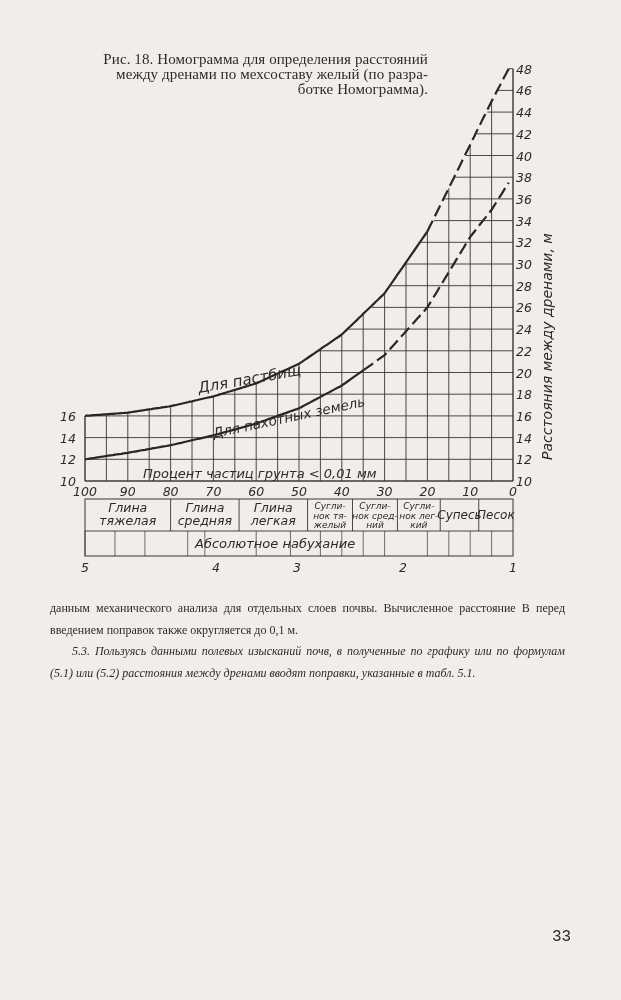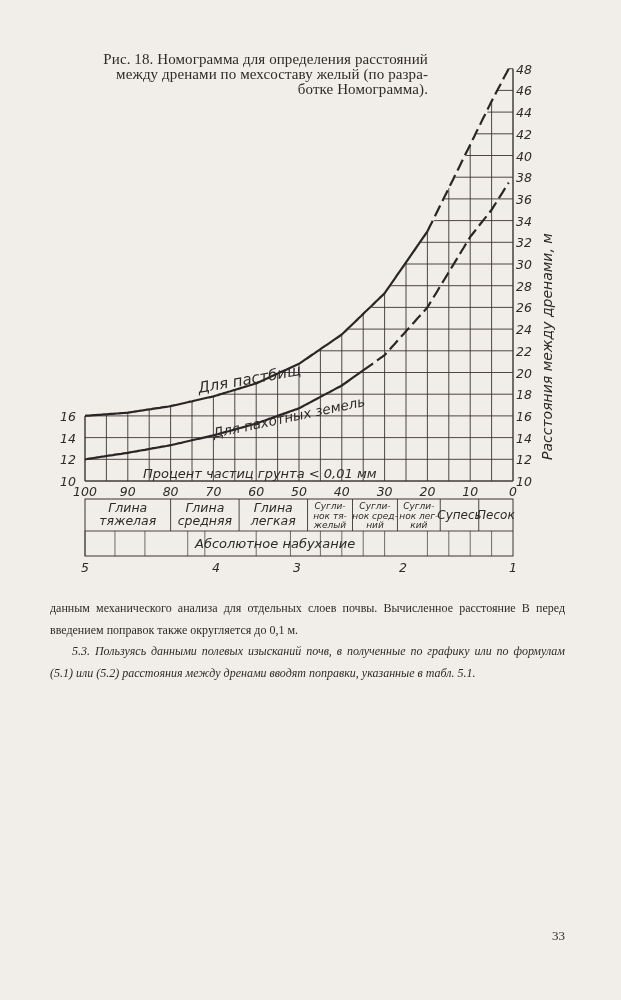--- a/index.html
+++ b/index.html
@@ -6,21 +6,21 @@
   body{width:621px;height:1000px;background:#f1ede8;position:relative;overflow:hidden;
        font-family:"Liberation Serif","DejaVu Serif",serif;color:#2e2a2a;}
   .caption{position:absolute;left:46px;top:52px;width:382px;font-size:15px;line-height:15px;text-align:right;letter-spacing:0.1px;}
   .caption span{display:block;}
   svg.chart{position:absolute;left:0;top:0;}
   .ax{font-family:"DejaVu Sans",sans-serif;font-style:italic;font-size:12.5px;fill:#2e2a2a;}
   .lbl{font-family:"DejaVu Sans",sans-serif;font-style:italic;fill:#2e2a2a;}
   .body-text{position:absolute;left:50px;width:515px;font-size:12px;line-height:21.5px;top:598px;text-align:justify;}
   .body-text p{margin:0;}
   .indent{text-indent:22px;font-style:italic;}
-  .pagenum{position:absolute;left:552px;top:928px;font-size:13px;}
+  .pagenum{position:absolute;left:552px;top:928px;font-size:16px;font-family:Liberation Mono, monospace;}
 </style>
 </head>
 <body>
 
 <div class="caption">
   <span>Рис. 18. Номограмма для определения расстояний</span>
   <span>между дренами по мехсоставу желый (по разра-</span>
   <span>ботке Номограмма).</span>
 </div>
 

